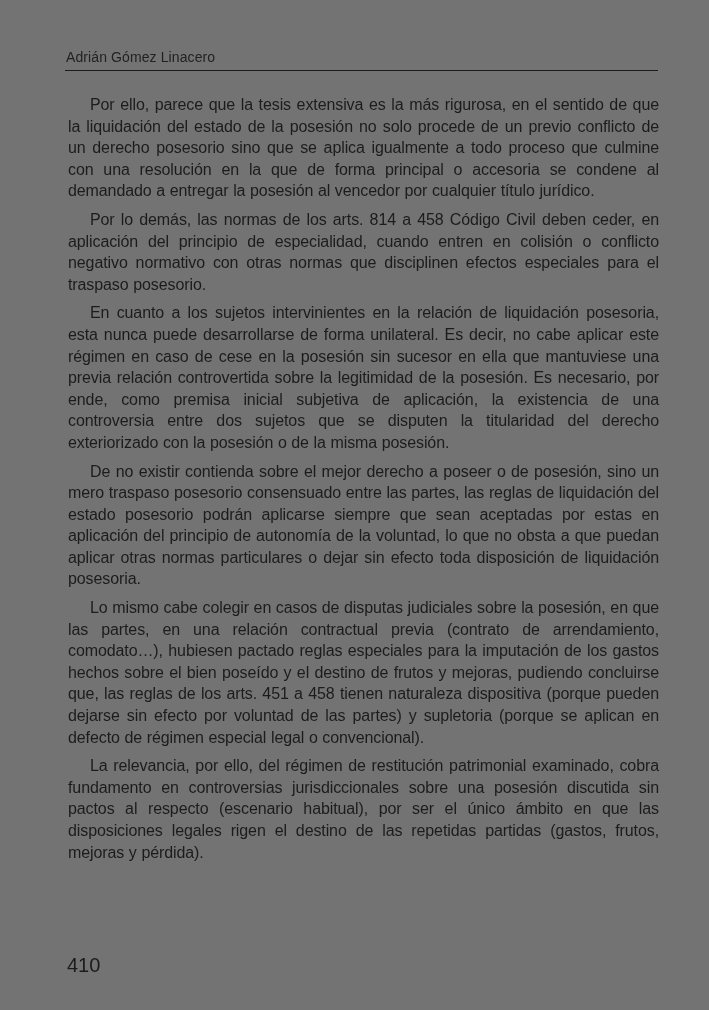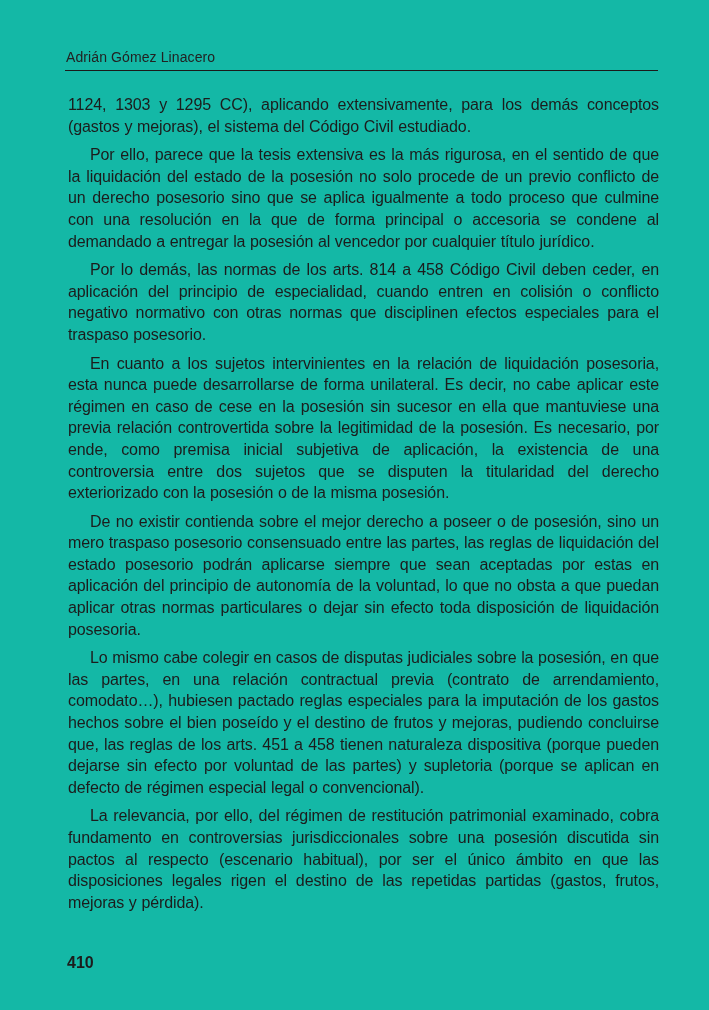--- a/index.html
+++ b/index.html
@@ -4,21 +4,21 @@
 <style>
   html, body {
     margin: 0;
     padding: 0;
     background: #ffffff;
   }
   .page {
     position: relative;
     width: 709px;
     height: 1010px;
-    background: #14b8a6;
+    background: #737373;
     font-family: "Liberation Sans", sans-serif;
     color: #1c1c1c;
     overflow: hidden;
   }
   .running-header {
     position: absolute;
     left: 66px;
     top: 48px;
     width: 592px;
     font-size: 14px;
@@ -50,38 +50,36 @@
     margin: 0 0 7px 0;
     text-indent: 22px;
   }
   .body-text p.para.no-indent {
     text-indent: 0;
   }
   .footer {
     position: absolute;
     left: 67px;
     top: 954px;
-    font-size: 16px;
+    font-size: 20px;
     color: #1c1c1c;
-    font-weight: bold;
   }
 </style>
 </head>
 <body>
 
 <div class="page">
 
   <div class="running-header">
     <span>Adrián Gómez Linacero</span>
   </div>
 
   <div class="header-rule"></div>
 
   <div class="body-text" lang="es">
-    <p class="para no-indent">1124, 1303 y 1295 CC), aplicando extensivamente, para los demás conceptos (gastos y mejoras), el sistema del Código Civil estudiado.</p>
     <p class="para">Por ello, parece que la tesis extensiva es la más rigurosa, en el sentido de que la liquidación del estado de la posesión no solo procede de un previo conflicto de un derecho posesorio sino que se aplica igualmente a todo proceso que culmine con una resolución en la que de forma principal o accesoria se condene al demandado a entregar la posesión al vencedor por cualquier título jurídico.</p>
     <p class="para">Por lo demás, las normas de los arts. 814 a 458 Código Civil deben ceder, en aplicación del principio de especialidad, cuando entren en colisión o conflicto negativo normativo con otras normas que disciplinen efectos especiales para el traspaso posesorio.</p>
     <p class="para">En cuanto a los sujetos intervinientes en la relación de liquidación posesoria, esta nunca puede desarrollarse de forma unilateral. Es decir, no cabe aplicar este régimen en caso de cese en la posesión sin sucesor en ella que mantuviese una previa relación controvertida sobre la legitimidad de la posesión. Es necesario, por ende, como premisa inicial subjetiva de aplicación, la existencia de una controversia entre dos sujetos que se disputen la titularidad del derecho exteriorizado con la posesión o de la misma posesión.</p>
     <p class="para">De no existir contienda sobre el mejor derecho a poseer o de posesión, sino un mero traspaso posesorio consensuado entre las partes, las reglas de liquidación del estado posesorio podrán aplicarse siempre que sean aceptadas por estas en aplicación del principio de autonomía de la voluntad, lo que no obsta a que puedan aplicar otras normas particulares o dejar sin efecto toda disposición de liquidación posesoria.</p>
     <p class="para">Lo mismo cabe colegir en casos de disputas judiciales sobre la posesión, en que las partes, en una relación contractual previa (contrato de arrendamiento, comodato…), hubiesen pactado reglas especiales para la imputación de los gastos hechos sobre el bien poseído y el destino de frutos y mejoras, pudiendo concluirse que, las reglas de los arts. 451 a 458 tienen naturaleza dispositiva (porque pueden dejarse sin efecto por voluntad de las partes) y supletoria (porque se aplican en defecto de régimen especial legal o convencional).</p>
     <p class="para">La relevancia, por ello, del régimen de restitución patrimonial examinado, cobra fundamento en controversias jurisdiccionales sobre una posesión discutida sin pactos al respecto (escenario habitual), por ser el único ámbito en que las disposiciones legales rigen el destino de las repetidas partidas (gastos, frutos, mejoras y pérdida).</p>
   </div>
 
   <div class="footer">
     <span>410</span>

